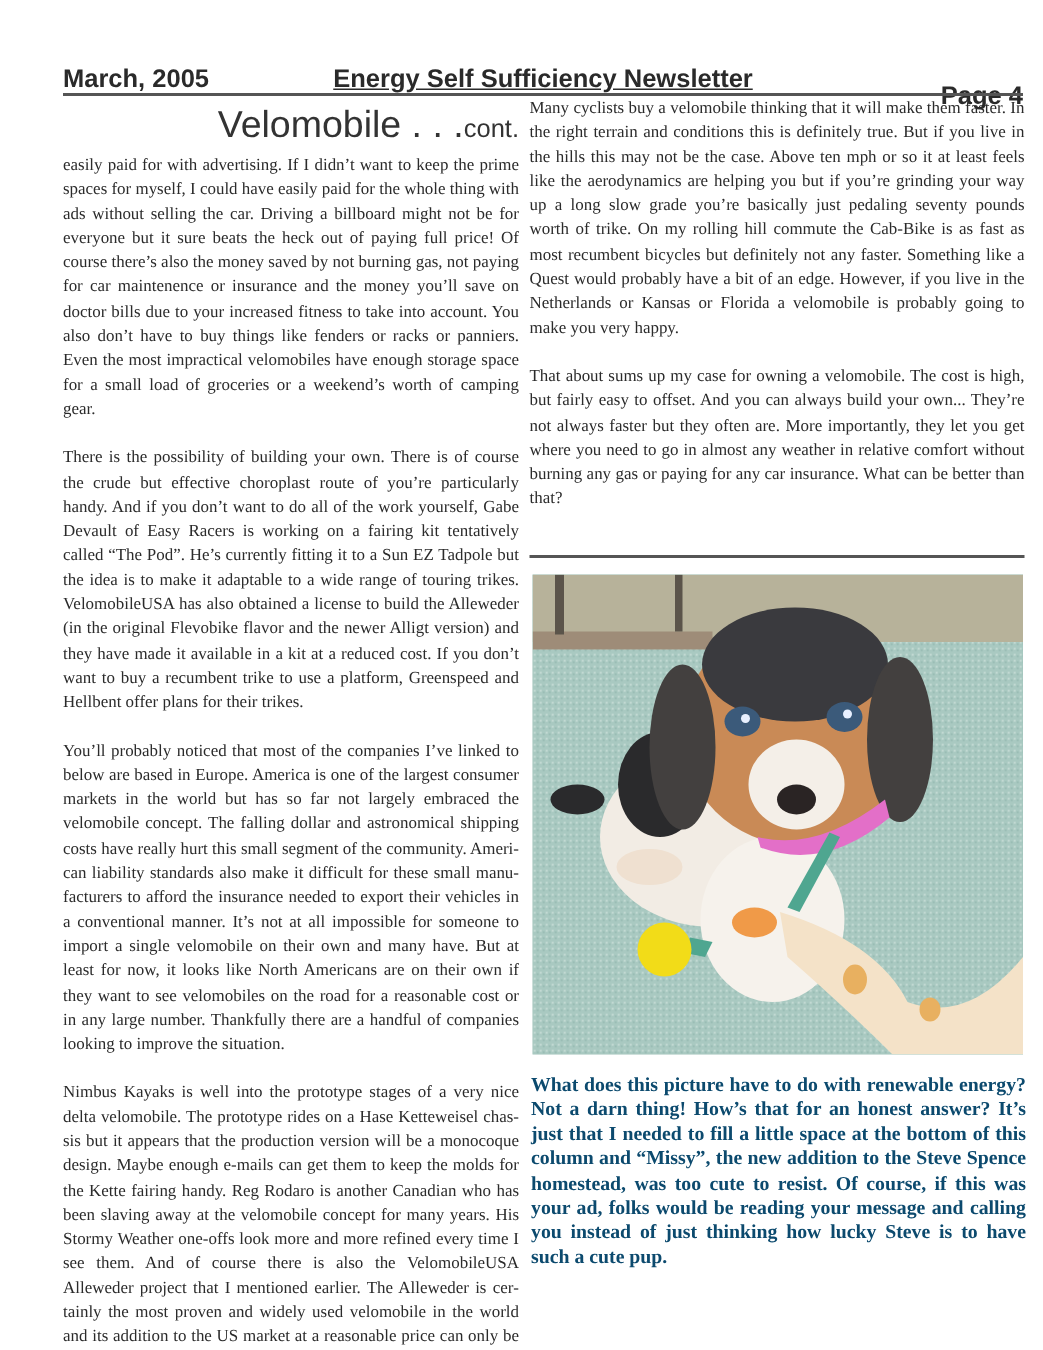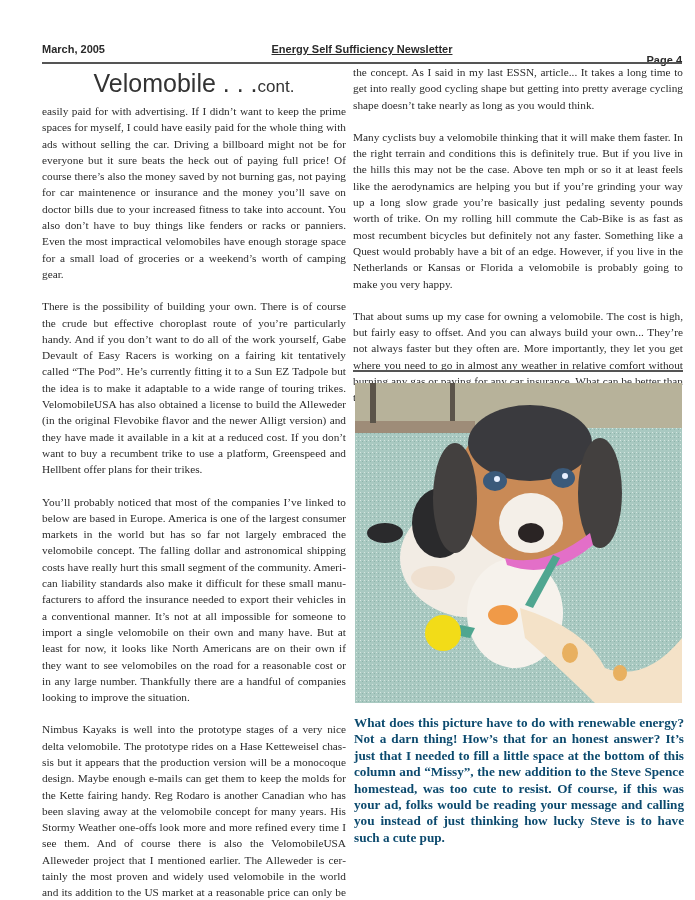--- a/index.html
+++ b/index.html
@@ -1,29 +1,29 @@
 <!DOCTYPE html>
 <html><head>
 <meta charset="utf-8">
 <style>
   html, body { margin: 0; padding: 0; background: #ffffff; }
   body { width: 695px; height: 900px; position: relative; overflow: hidden; color: #222; }
   .header { position: absolute; left: 42px; top: 41px; width: 640px; height: 20px;
-    font-family: "Liberation Sans", sans-serif; font-weight: bold; font-size: 11px; color: #2a2a2a; }
+    font-family: "Liberation Sans", sans-serif; font-weight: bold; font-size: 17px; color: #2a2a2a; }
   .header .date { position: absolute; left: 0; top: 2px; }
   .header .title { position: absolute; left: 0; width: 100%; text-align: center; top: 2px; text-decoration: underline; }
   .header .page { position: absolute; right: 0; top: 13px; }
   .rule { position: absolute; left: 42px; top: 62px; width: 640px; height: 2px; background: #555; }
   .col { position: absolute; font-family: "Liberation Serif", serif; font-size: 11.3px; line-height: 16.3px;
     text-align: justify; color: #2b2b2b; }
   .col.left { left: 42px; top: 66px; width: 304px; }
   .col.right { left: 353px; top: 64px; width: 330px; }
   .col p { margin: 0 0 16px 0; hyphens: manual; }
   .headline { font-family: "Liberation Sans", sans-serif; font-size: 25px; line-height: 30px; color: #333;
-    margin: 2px 0 1px 0; text-align: center; }
+    margin: 2px 0 1px 0; text-align: right; }
   .headline .cont { font-size: 17px; }
   .sep { position: absolute; left: 353px; top: 370px; width: 330px; height: 2px; background: #555; }
   .photo { position: absolute; left: 355px; top: 383px; width: 327px; height: 320px; overflow: hidden;
     background: #a8c8c0; }
   .caption { position: absolute; left: 354px; top: 715px; width: 330px; font-family: "Liberation Serif", serif;
     font-weight: bold; font-size: 13.2px; line-height: 16.4px; text-align: justify; color: #0c4a6e; }
 </style>
 </head>
 <body>
 
@@ -37,21 +37,20 @@
 <div class="col left">
   <div class="headline"><span>Velomobile . . .</span><span class="cont">cont.</span></div>
   <p>easily paid for with advertising. If I didn’t want to keep the prime spaces for myself, I could have easily paid for the whole thing with ads without selling the car. Driving a billboard might not be for everyone but it sure beats the heck out of paying full price! Of course there’s also the money saved by not burning gas, not paying for car maintenence or insurance and the money you’ll save on doctor bills due to your increased fitness to take into account. You also don’t have to buy things like fenders or racks or panniers. Even the most impractical velomobiles have enough storage space for a small load of groceries or a weekend’s worth of camping gear.</p>
   <p>There is the possibility of building your own. There is of course the crude but effective choroplast route of you’re particularly handy. And if you don’t want to do all of the work yourself, Gabe Devault of Easy Racers is working on a fairing kit tentatively called “The Pod”. He’s currently fitting it to a Sun EZ Tadpole but the idea is to make it adaptable to a wide range of touring trikes. VelomobileUSA has also obtained a license to build the Alleweder (in the original Flevobike flavor and the newer Alligt version) and they have made it available in a kit at a reduced cost.  If you don’t want to buy a recumbent trike to use a platform, Greenspeed and Hellbent offer plans for their trikes.</p>
   <p>You’ll probably noticed that most of the companies I’ve linked to below are based in Europe.  America is one of the largest con­sumer markets in the world but has so far not largely embraced the velomobile concept. The falling dollar and astronomical shipping costs have really hurt this small segment of the community. Ameri­can liability standards also make it difficult for these small manu­facturers to afford the insurance needed to export their vehicles in a conventional manner. It’s not at all impossible for someone to import a single velomobile on their own and many have. But at least for now, it looks like North Americans are on their own if they want to see velomobiles on the road for a reasonable cost or in any large number.  Thankfully there are a handful of companies looking to improve the situation.</p>
   <p>Nimbus Kayaks is well into the prototype stages of a very nice delta velomobile. The prototype rides on a Hase Ketteweisel chas­sis but it appears that the production version will be a monocoque design. Maybe enough e-mails can get them to keep the molds for the Kette fairing handy. Reg Rodaro is another Canadian who has been slaving away at the velomobile concept for many years. His Stormy Weather one-offs look more and more refined every time I see them. And of course there is also the VelomobileUSA Alleweder project that I mentioned earlier. The Alleweder is cer­tainly the most proven and widely used velomobile in the world and its addition to the US market at a reasonable price can only be a good thing.</p>
 
 </div>
 
 <div class="col right">
-  <p>the concept.  As I said in my last ESSN, article...  It takes a long time to get into really good cycling shape but getting into pretty average cycling shape doesn’t take nearly as long as you would think.</p>
   <p>Many cyclists buy a velomobile thinking that it will make them faster. In the right terrain and conditions this is definitely true. But if you live in the hills this may not be the case.  Above ten mph or so it at least feels like the aerodynamics are helping you but if you’re grinding your way up a long slow grade you’re basically just pedaling seventy pounds worth of trike. On my rolling hill com­mute the Cab-Bike is as fast as most recumbent bicycles but defi­nitely not any faster. Something like a Quest would probably have a bit of an edge. However, if you live in the Netherlands or Kansas or Florida a velomobile is probably going to make you very happy.</p>
   <p>That about sums up my case for owning a velomobile. The cost is high, but fairly easy to offset. And you can always build your own... They’re not always faster but they often are. More importantly, they let you get where you need to go in almost any weather in relative comfort without burning any gas or paying for any car in­surance. What can be better than that?</p>
 </div>
 
 <div class="sep"></div>
 
 <div class="photo">
   <svg width="327" height="320" viewBox="0 0 327 320">
     <defs>
       <pattern id="carpet" width="4" height="4" patternUnits="userSpaceOnUse">

